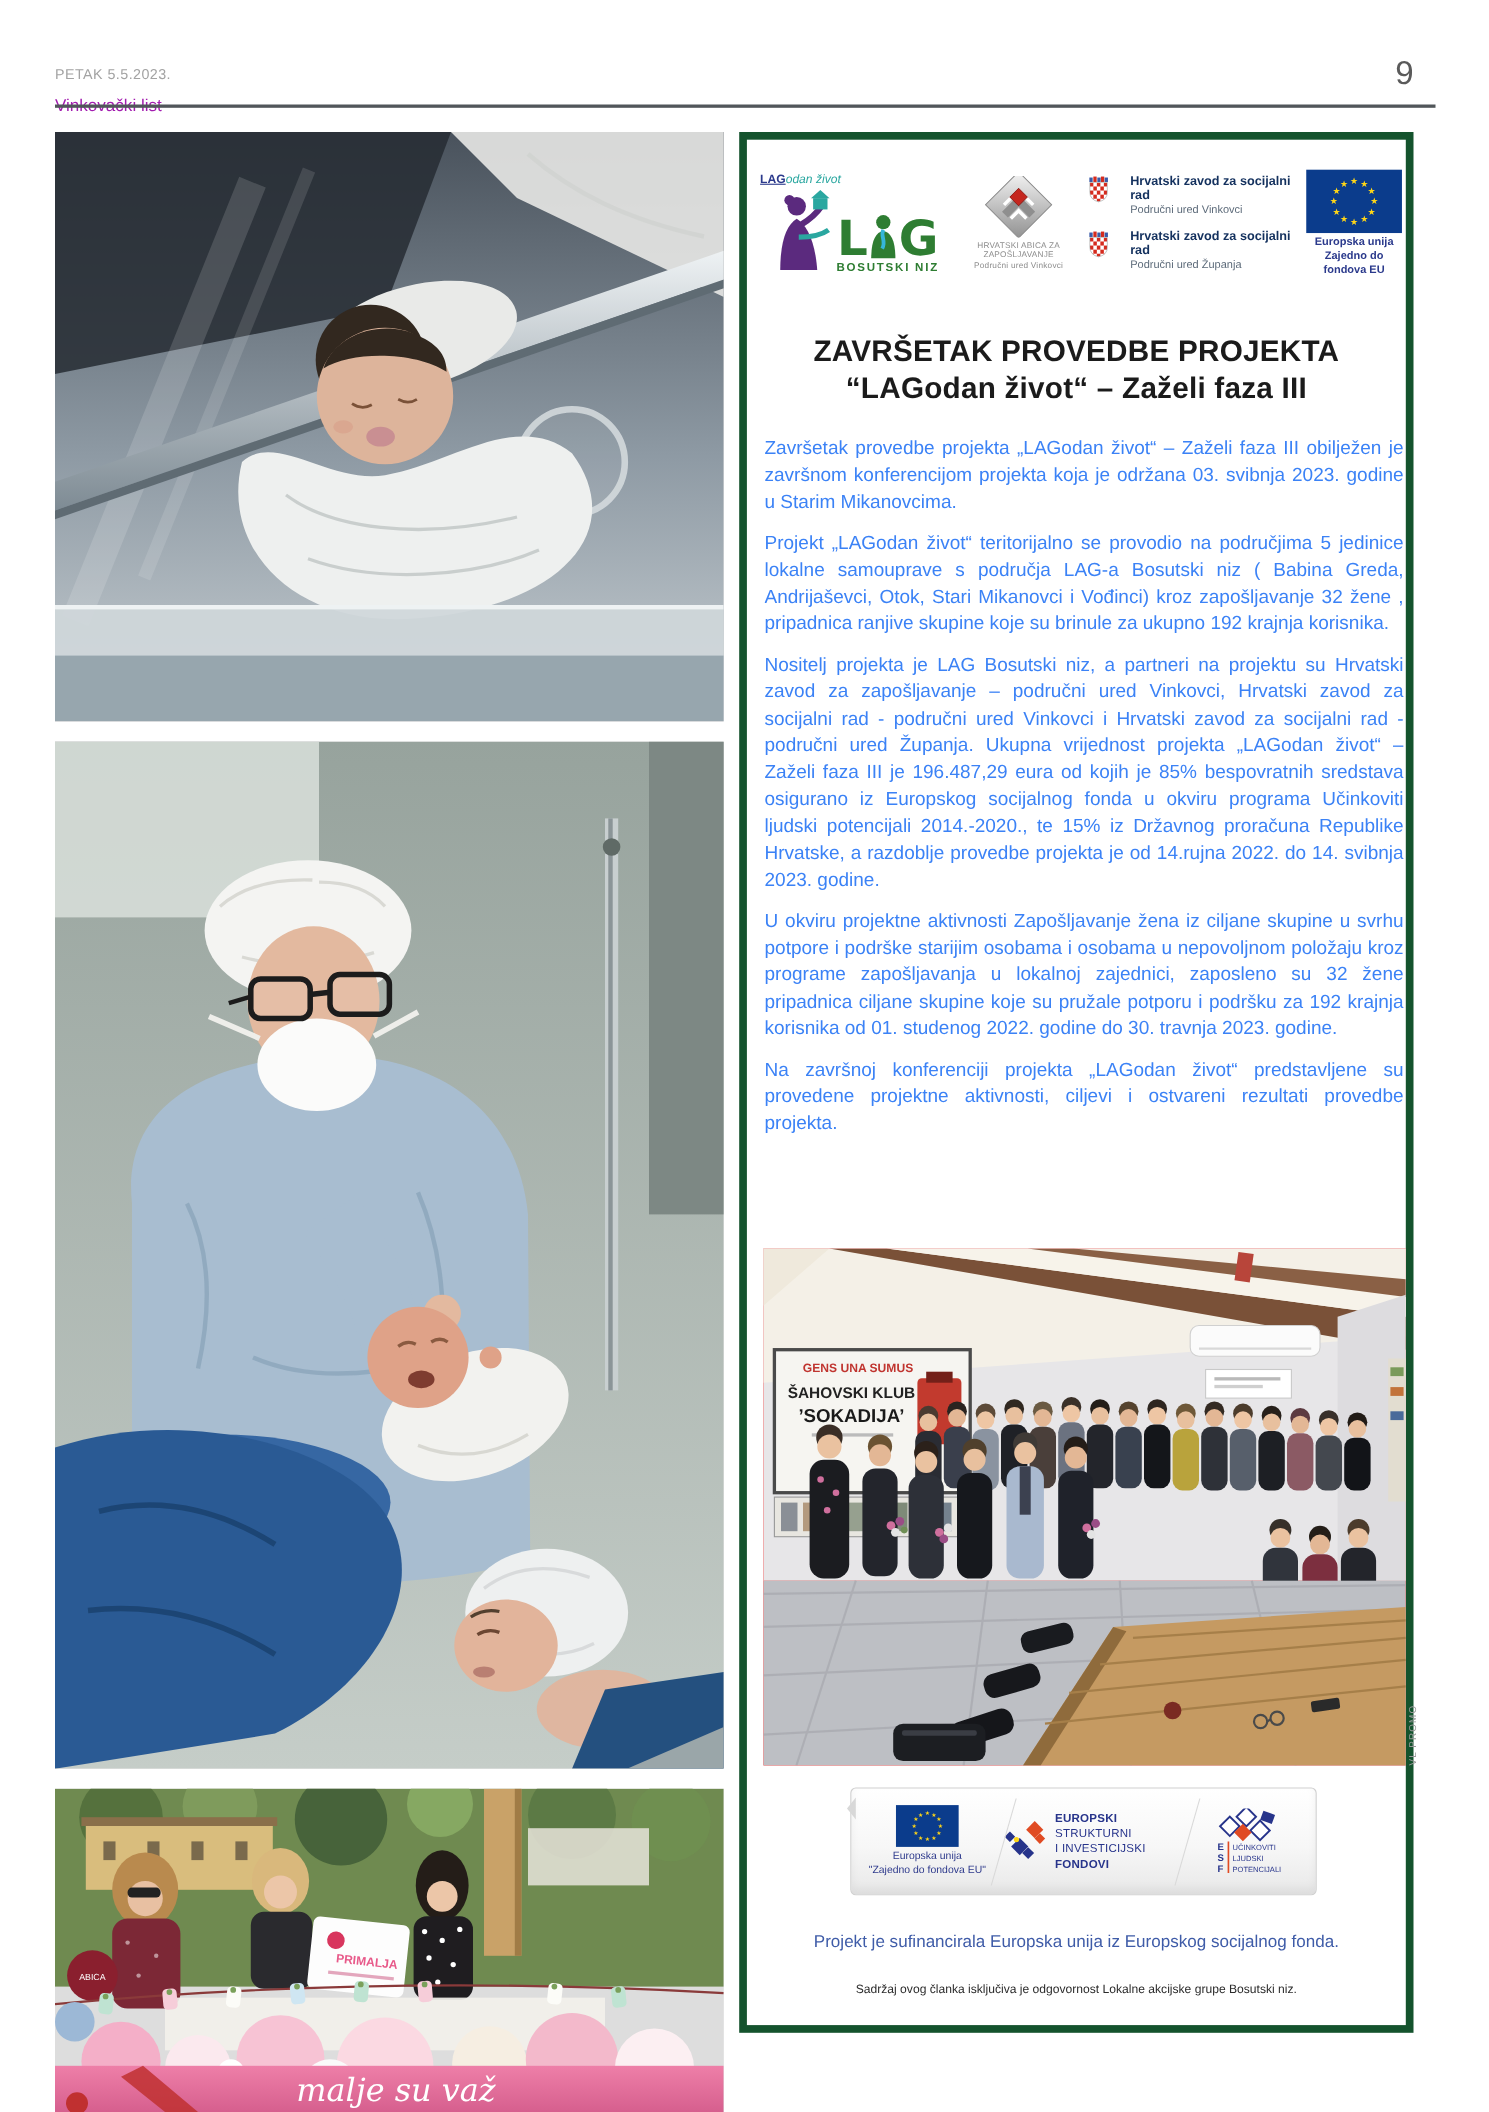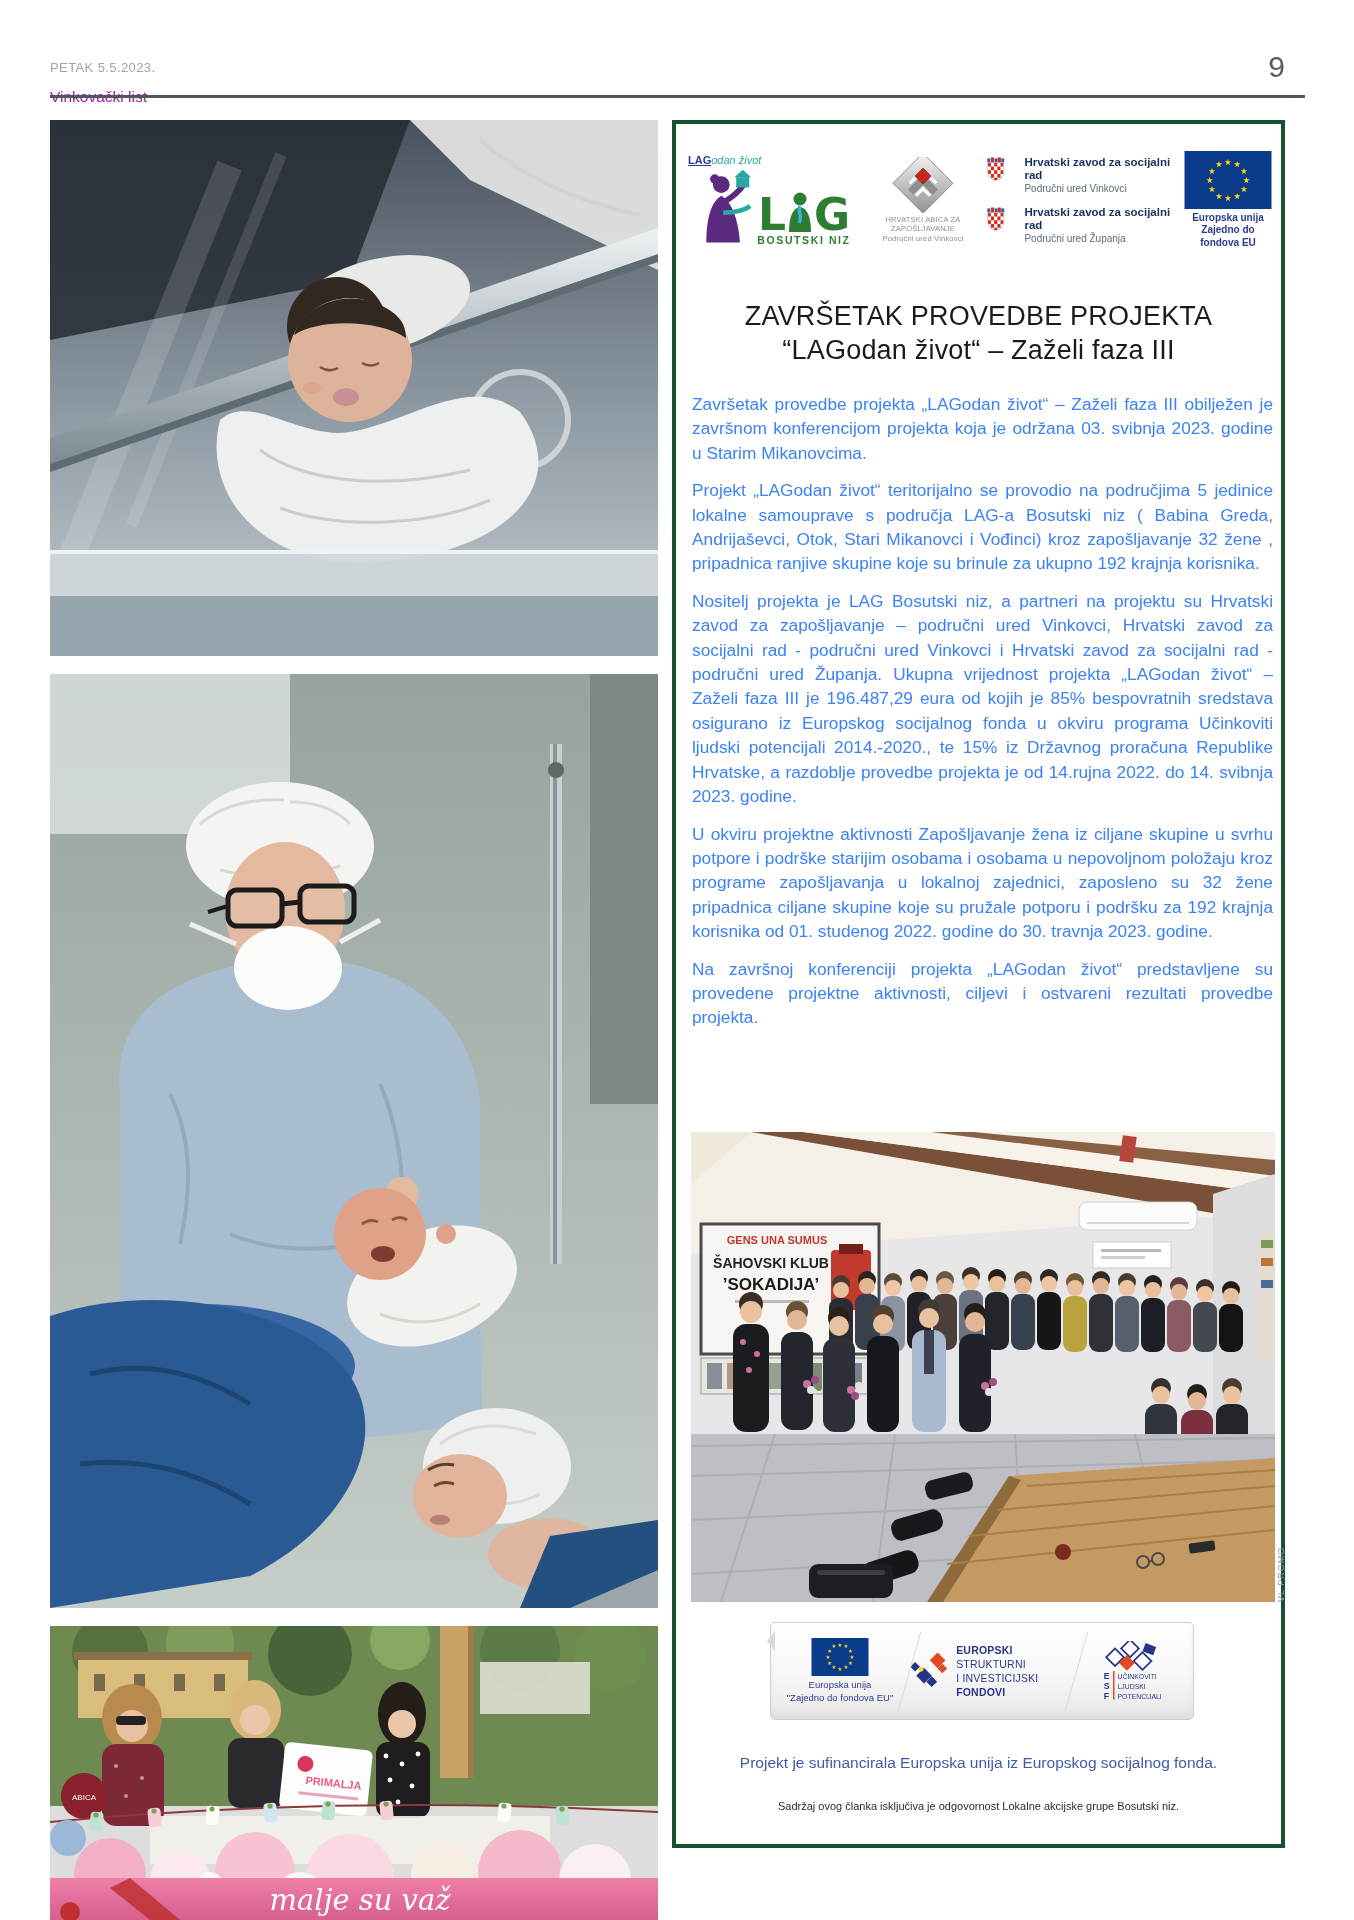--- a/index.html
+++ b/index.html
@@ -15,21 +15,21 @@
   .hdr-rule { position:absolute; left:50px; top:95px; width:1255px; height:3px; background:#51565a; }
 
   
   .photo { position:absolute; left:50px; width:608px; overflow:hidden; background:#ddd; }
   .photo svg { display:block; width:100%; height:100%; }
   #photo1 { top:120px; height:536px; }
   #photo2 { top:674px; height:934px; }
   #photo3 { top:1626px; height:294px; }
 
   
-  .article { position:absolute; left:672px; top:120px; width:613px; height:1728px; background:#fff; border:4px solid #14532d; }
+  .article { position:absolute; left:672px; top:120px; width:613px; height:1728px; background:#fff; border:7px solid #14532d; }
 
   .logos { position:absolute; left:8px; top:10px; width:595px; height:132px; display:flex; align-items:center; justify-content:space-between; padding:0 4px; }
   .logo-block { display:flex; flex-direction:column; align-items:center; }
 
   .lag-block { width:172px; }
   .lag-tagline { font-size:11px; margin-bottom:2px; align-self:flex-start; }
   .lag-tagline b { color:#2b3a8c; font-weight:800; text-decoration:underline; }
   .lag-tagline i { color:#2aa7a0; font-style:italic; }
   .lag-row { display:flex; align-items:flex-end; }
   .lag-mono { display:flex; flex-direction:column; align-items:center; margin-left:4px; }
@@ -42,21 +42,21 @@
 
   .hzsr-col { display:flex; flex-direction:column; gap:12px; width:186px; }
   .hzsr-row { display:flex; align-items:flex-start; gap:19px; }
   .hzsr-txt .t { font-size:11.5px; font-weight:700; color:#14315e; line-height:1.15; }
   .hzsr-txt .s { font-size:10px; color:#5d6b7a; margin-top:1px; }
 
   .eu-block { width:94px; }
   .eu-cap { font-size:10px; color:#2b3a8c; text-align:center; line-height:1.25; margin-top:3px; font-weight:700; }
   .eu-cap .l2 { font-weight:700; }
 
-  .art-title { position:absolute; top:175px; left:0; width:100%; text-align:center; font-size:27px; line-height:34px; font-weight:400; color:#1b1b1b; letter-spacing:.2px; }
+  .art-title { position:absolute; top:175px; left:0; width:100%; text-align:center; font-size:27px; line-height:34px; font-weight:700; color:#1b1b1b; letter-spacing:.2px; }
 
   .art-text { position:absolute; top:268px; left:16px; width:581px; max-height:736px; overflow:hidden;
               font-size:17.3px; line-height:24.4px; color:#3b82f6; text-align:justify; }
   .art-text p { margin-bottom:13px; }
 
   .conf-photo { position:absolute; top:1008px; left:15px; width:584px; height:470px; background:#ef4444; }
   .conf-photo svg { display:block; width:100%; height:100%; }
   .photo-credit { position:absolute; left:600px; top:1392px; height:86px; writing-mode:vertical-rl; transform:rotate(180deg);
                   font-size:9px; letter-spacing:1px; color:#9a9a9a; }
 

